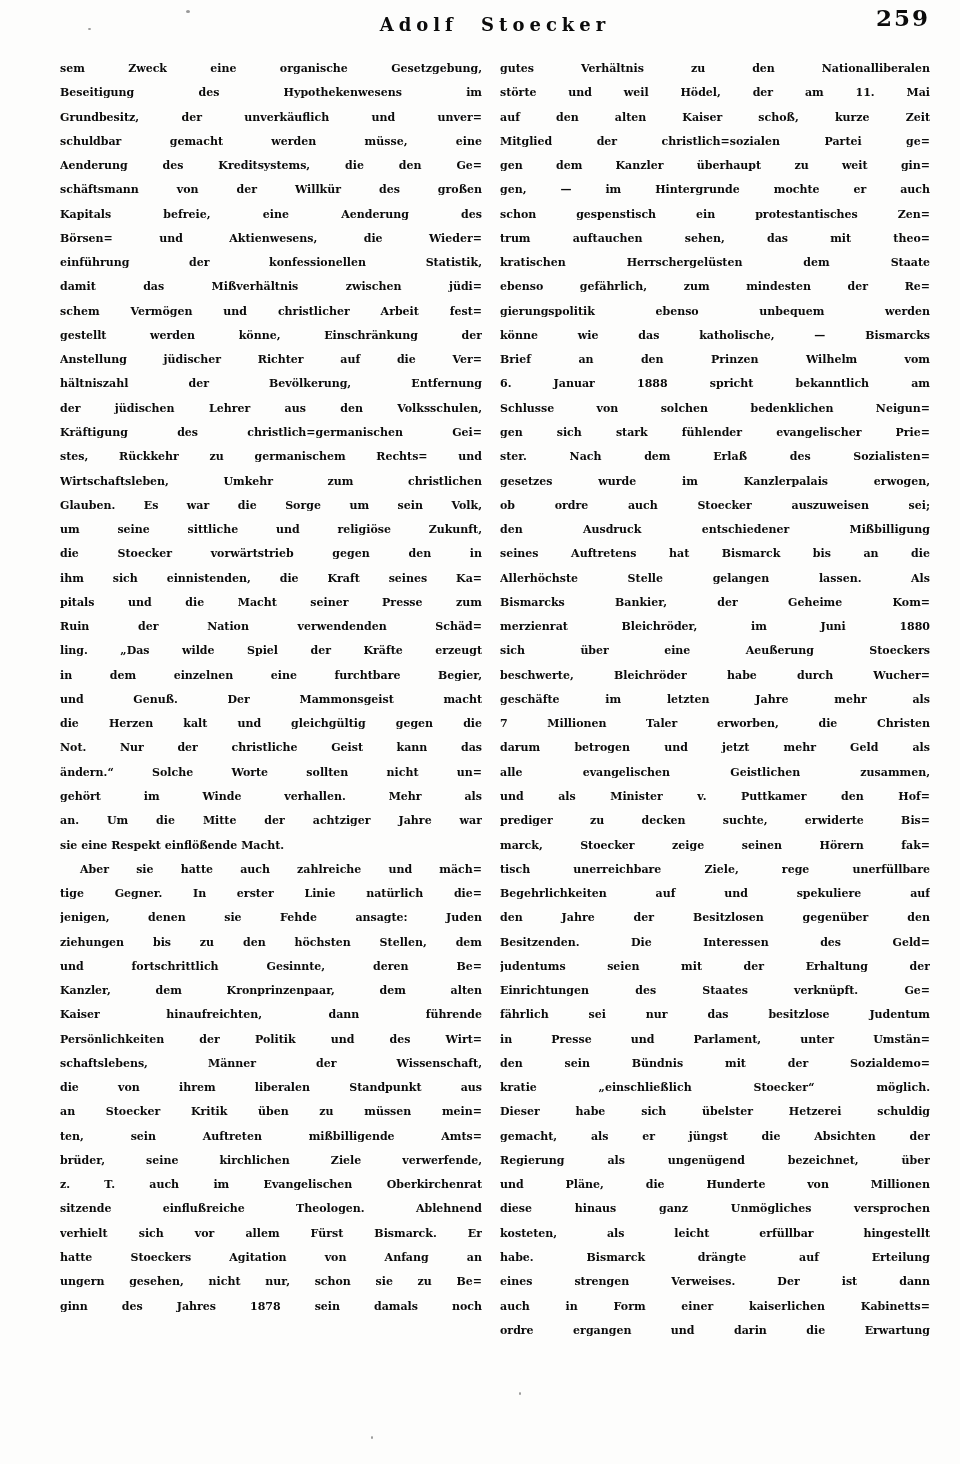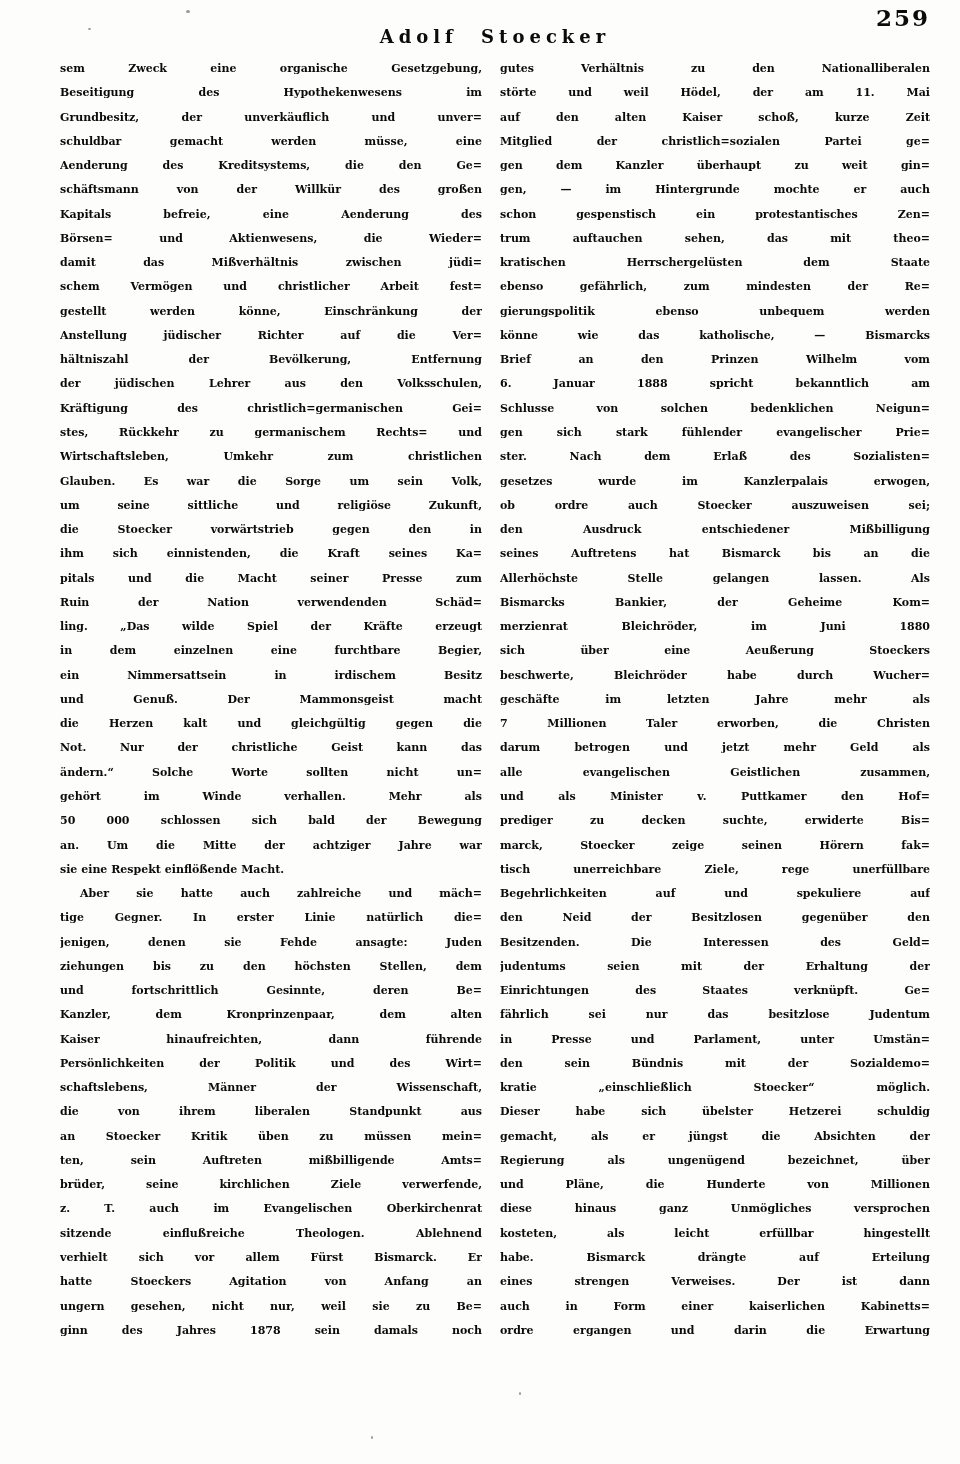--- a/index.html
+++ b/index.html
@@ -7,21 +7,21 @@
     position: relative;
     width: 960px;
     height: 1464px;
     background: #fdfdfc;
     font-family: "DejaVu Serif", serif;
     color: #0b0b0b;
     overflow: hidden;
   }
   .header { position: absolute; top: 6px; left: 60px; width: 870px; height: 36px; }
   .running-title {
-    position: absolute; top: 20px; left: 0; width: 100%;
+    position: absolute; top: 8px; left: 0; width: 100%;
     text-align: center;
     font-size: 18px; font-weight: 700;
     letter-spacing: 5px; word-spacing: 12px;
   }
   .page-number {
     position: absolute; top: -2px; right: 0;
     font-size: 23px; font-weight: 700; letter-spacing: 2px;
   }
   .col { position: absolute; top: 57px; font-size: 11px; font-weight: 700; }
   .col-left  { left: 60px;  width: 422px; }
@@ -46,64 +46,63 @@
 
   <div class="col col-left" id="col-left">
       <div class="line">sem Zweck eine organische Gesetzgebung,</div>
       <div class="line">Beseitigung des Hypothekenwesens im</div>
       <div class="line">Grundbesitz, der unverkäuflich und unver=</div>
       <div class="line">schuldbar gemacht werden müsse, eine</div>
       <div class="line">Aenderung des Kreditsystems, die den Ge=</div>
       <div class="line">schäftsmann von der Willkür des großen</div>
       <div class="line">Kapitals befreie, eine Aenderung des</div>
       <div class="line">Börsen= und Aktienwesens, die Wieder=</div>
+      <div class="line">einführung der konfessionellen Statistik,</div>
       <div class="line">damit das Mißverhältnis zwischen jüdi=</div>
       <div class="line">schem Vermögen und christlicher Arbeit fest=</div>
       <div class="line">gestellt werden könne, Einschränkung der</div>
       <div class="line">Anstellung jüdischer Richter auf die Ver=</div>
       <div class="line">hältniszahl der Bevölkerung, Entfernung</div>
       <div class="line">der jüdischen Lehrer aus den Volksschulen,</div>
       <div class="line">Kräftigung des christlich=germanischen Gei=</div>
       <div class="line">stes, Rückkehr zu germanischem Rechts= und</div>
       <div class="line">Wirtschaftsleben, Umkehr zum christlichen</div>
       <div class="line">Glauben. Es war die Sorge um sein Volk,</div>
       <div class="line">um seine sittliche und religiöse Zukunft,</div>
       <div class="line">die Stoecker vorwärtstrieb gegen den in</div>
       <div class="line">ihm sich einnistenden, die Kraft seines Ka=</div>
       <div class="line">pitals und die Macht seiner Presse zum</div>
       <div class="line">Ruin der Nation verwendenden Schäd=</div>
       <div class="line">ling. „Das wilde Spiel der Kräfte erzeugt</div>
       <div class="line">in dem einzelnen eine furchtbare Begier,</div>
-      <div class="line">ein Nimmersattsein in irdischem Besitz</div>
       <div class="line">und Genuß. Der Mammonsgeist macht</div>
       <div class="line">die Herzen kalt und gleichgültig gegen die</div>
       <div class="line">Not. Nur der christliche Geist kann das</div>
       <div class="line">ändern.“ Solche Worte sollten nicht un=</div>
       <div class="line">gehört im Winde verhallen. Mehr als</div>
-      <div class="line">50 000 schlossen sich bald der Bewegung</div>
       <div class="line">an. Um die Mitte der achtziger Jahre war</div>
       <div class="line no-just">sie eine Respekt einflößende Macht.</div>
       <div class="line indent">Aber sie hatte auch zahlreiche und mäch=</div>
       <div class="line">tige Gegner. In erster Linie natürlich die=</div>
       <div class="line">jenigen, denen sie Fehde ansagte: Juden</div>
       <div class="line">ziehungen bis zu den höchsten Stellen, dem</div>
       <div class="line">und fortschrittlich Gesinnte, deren Be=</div>
       <div class="line">Kanzler, dem Kronprinzenpaar, dem alten</div>
       <div class="line">Kaiser hinaufreichten, dann führende</div>
       <div class="line">Persönlichkeiten der Politik und des Wirt=</div>
       <div class="line">schaftslebens, Männer der Wissenschaft,</div>
       <div class="line">die von ihrem liberalen Standpunkt aus</div>
       <div class="line">an Stoecker Kritik üben zu müssen mein=</div>
       <div class="line">ten, sein Auftreten mißbilligende Amts=</div>
       <div class="line">brüder, seine kirchlichen Ziele verwerfende,</div>
       <div class="line">z. T. auch im Evangelischen Oberkirchenrat</div>
       <div class="line">sitzende einflußreiche Theologen. Ablehnend</div>
       <div class="line">verhielt sich vor allem Fürst Bismarck. Er</div>
       <div class="line">hatte Stoeckers Agitation von Anfang an</div>
-      <div class="line">ungern gesehen, nicht nur, weil sie zu Be=</div>
+      <div class="line">ungern gesehen, nicht nur, schon sie zu Be=</div>
       <div class="line">ginn des Jahres 1878 sein damals noch</div>
     </div>
   <div class="col col-right" id="col-right">
       <div class="line">gutes Verhältnis zu den Nationalliberalen</div>
       <div class="line">störte und weil Hödel, der am 11. Mai</div>
       <div class="line">auf den alten Kaiser schoß, kurze Zeit</div>
       <div class="line">Mitglied der christlich=sozialen Partei ge=</div>
       <div class="line">gen dem Kanzler überhaupt zu weit gin=</div>
       <div class="line">gen, — im Hintergrunde mochte er auch</div>
       <div class="line">schon gespenstisch ein protestantisches Zen=</div>
@@ -128,21 +127,21 @@
       <div class="line">beschwerte, Bleichröder habe durch Wucher=</div>
       <div class="line">geschäfte im letzten Jahre mehr als</div>
       <div class="line">7 Millionen Taler erworben, die Christen</div>
       <div class="line">darum betrogen und jetzt mehr Geld als</div>
       <div class="line">alle evangelischen Geistlichen zusammen,</div>
       <div class="line">und als Minister v. Puttkamer den Hof=</div>
       <div class="line">prediger zu decken suchte, erwiderte Bis=</div>
       <div class="line">marck, Stoecker zeige seinen Hörern fak=</div>
       <div class="line">tisch unerreichbare Ziele, rege unerfüllbare</div>
       <div class="line">Begehrlichkeiten auf und spekuliere auf</div>
-      <div class="line">den Neid der Besitzlosen gegenüber den</div>
+      <div class="line">den Jahre der Besitzlosen gegenüber den</div>
       <div class="line">Besitzenden. Die Interessen des Geld=</div>
       <div class="line">judentums seien mit der Erhaltung der</div>
       <div class="line">Einrichtungen des Staates verknüpft. Ge=</div>
       <div class="line">fährlich sei nur das besitzlose Judentum</div>
       <div class="line">in Presse und Parlament, unter Umstän=</div>
       <div class="line">den sein Bündnis mit der Sozialdemo=</div>
       <div class="line">kratie „einschließlich Stoecker“ möglich.</div>
       <div class="line">Dieser habe sich übelster Hetzerei schuldig</div>
       <div class="line">gemacht, als er jüngst die Absichten der</div>
       <div class="line">Regierung als ungenügend bezeichnet, über</div>

